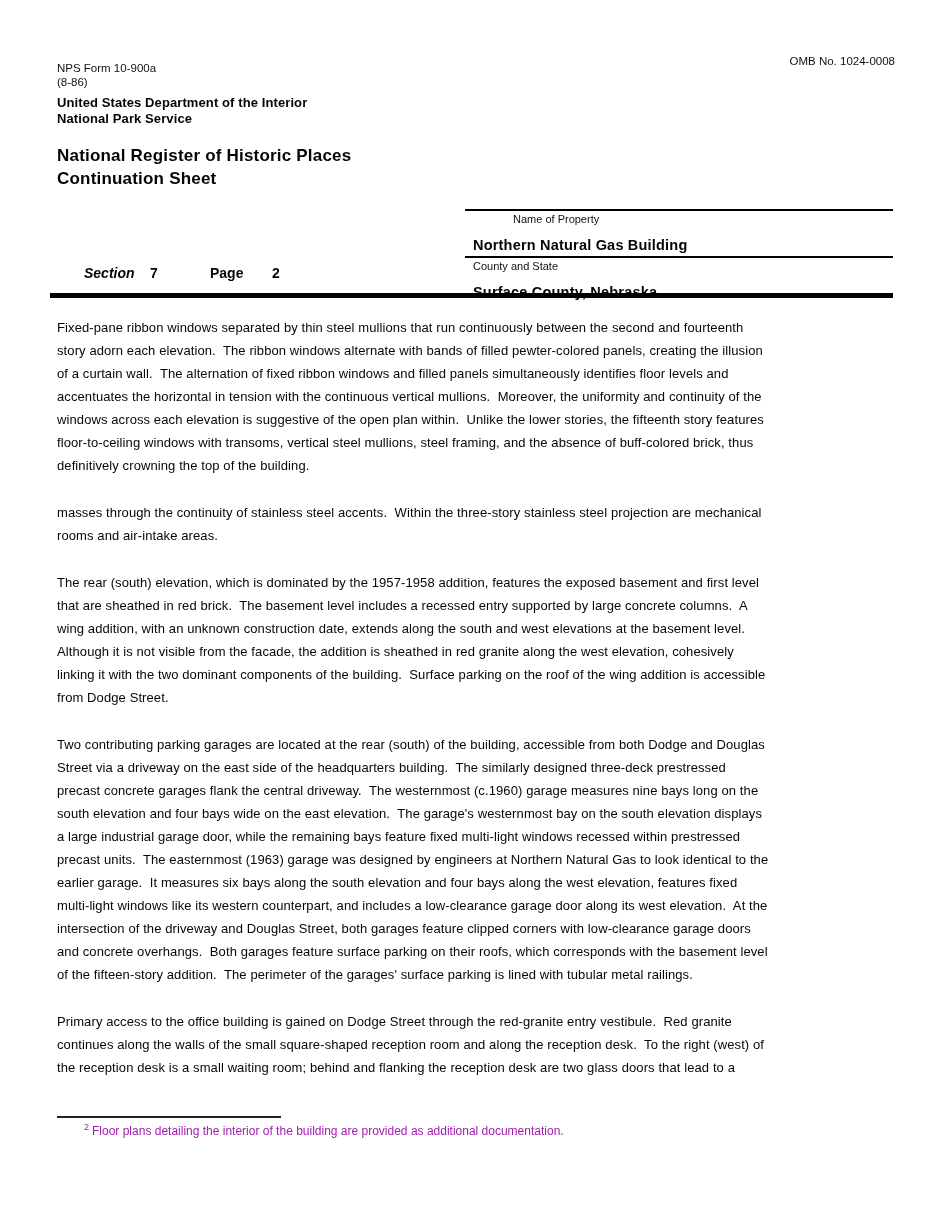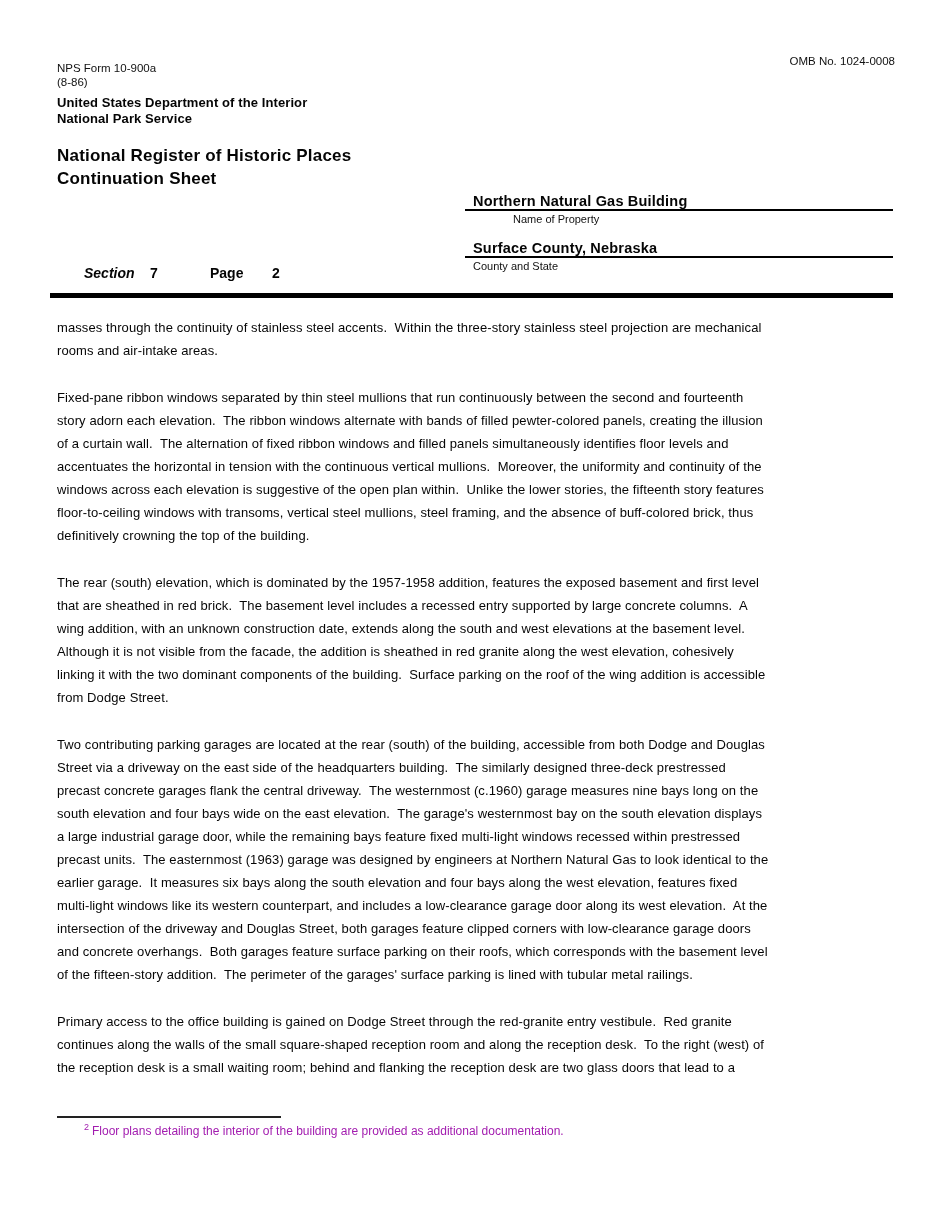--- a/index.html
+++ b/index.html
@@ -45,20 +45,21 @@
     line-height: 22.5px;
     font-weight: 700;
     letter-spacing: 0.2px;
   }
 
   .field-value {
     font-size: 14.5px;
     font-weight: 700;
     letter-spacing: 0.2px;
     white-space: nowrap;
+    margin-top: 44px;
   }
   .field-underline {
     height: 2px;
     background: #000;
     width: 428px;
     left: 465px;
   }
   .field-caption {
     font-size: 11px;
     font-weight: 400;
@@ -170,29 +171,29 @@
   <div class="abs section-row">
     <span class="sec-label">Section</span>
     <span class="sec-num">7</span>
     <span class="page-label">Page</span>
     <span class="page-num">2</span>
   </div>
 
   <div class="abs thick-rule"></div>
 
   <div class="abs body-text">
-    <p>masses through the continuity of stainless steel accents.  Within the three-story stainless steel projection are mechanical
-rooms and air-intake areas.</p>
     <p>Fixed-pane ribbon windows separated by thin steel mullions that run continuously between the second and fourteenth
 story adorn each elevation.  The ribbon windows alternate with bands of filled pewter-colored panels, creating the illusion
 of a curtain wall.  The alternation of fixed ribbon windows and filled panels simultaneously identifies floor levels and
 accentuates the horizontal in tension with the continuous vertical mullions.  Moreover, the uniformity and continuity of the
 windows across each elevation is suggestive of the open plan within.  Unlike the lower stories, the fifteenth story features
 floor-to-ceiling windows with transoms, vertical steel mullions, steel framing, and the absence of buff-colored brick, thus
 definitively crowning the top of the building.</p>
+    <p>masses through the continuity of stainless steel accents.  Within the three-story stainless steel projection are mechanical
+rooms and air-intake areas.</p>
     <p>The rear (south) elevation, which is dominated by the 1957-1958 addition, features the exposed basement and first level
 that are sheathed in red brick.  The basement level includes a recessed entry supported by large concrete columns.  A
 wing addition, with an unknown construction date, extends along the south and west elevations at the basement level.
 Although it is not visible from the facade, the addition is sheathed in red granite along the west elevation, cohesively
 linking it with the two dominant components of the building.  Surface parking on the roof of the wing addition is accessible
 from Dodge Street.</p>
     <p>Two contributing parking garages are located at the rear (south) of the building, accessible from both Dodge and Douglas
 Street via a driveway on the east side of the headquarters building.  The similarly designed three-deck prestressed
 precast concrete garages flank the central driveway.  The westernmost (c.1960) garage measures nine bays long on the
 south elevation and four bays wide on the east elevation.  The garage's westernmost bay on the south elevation displays

